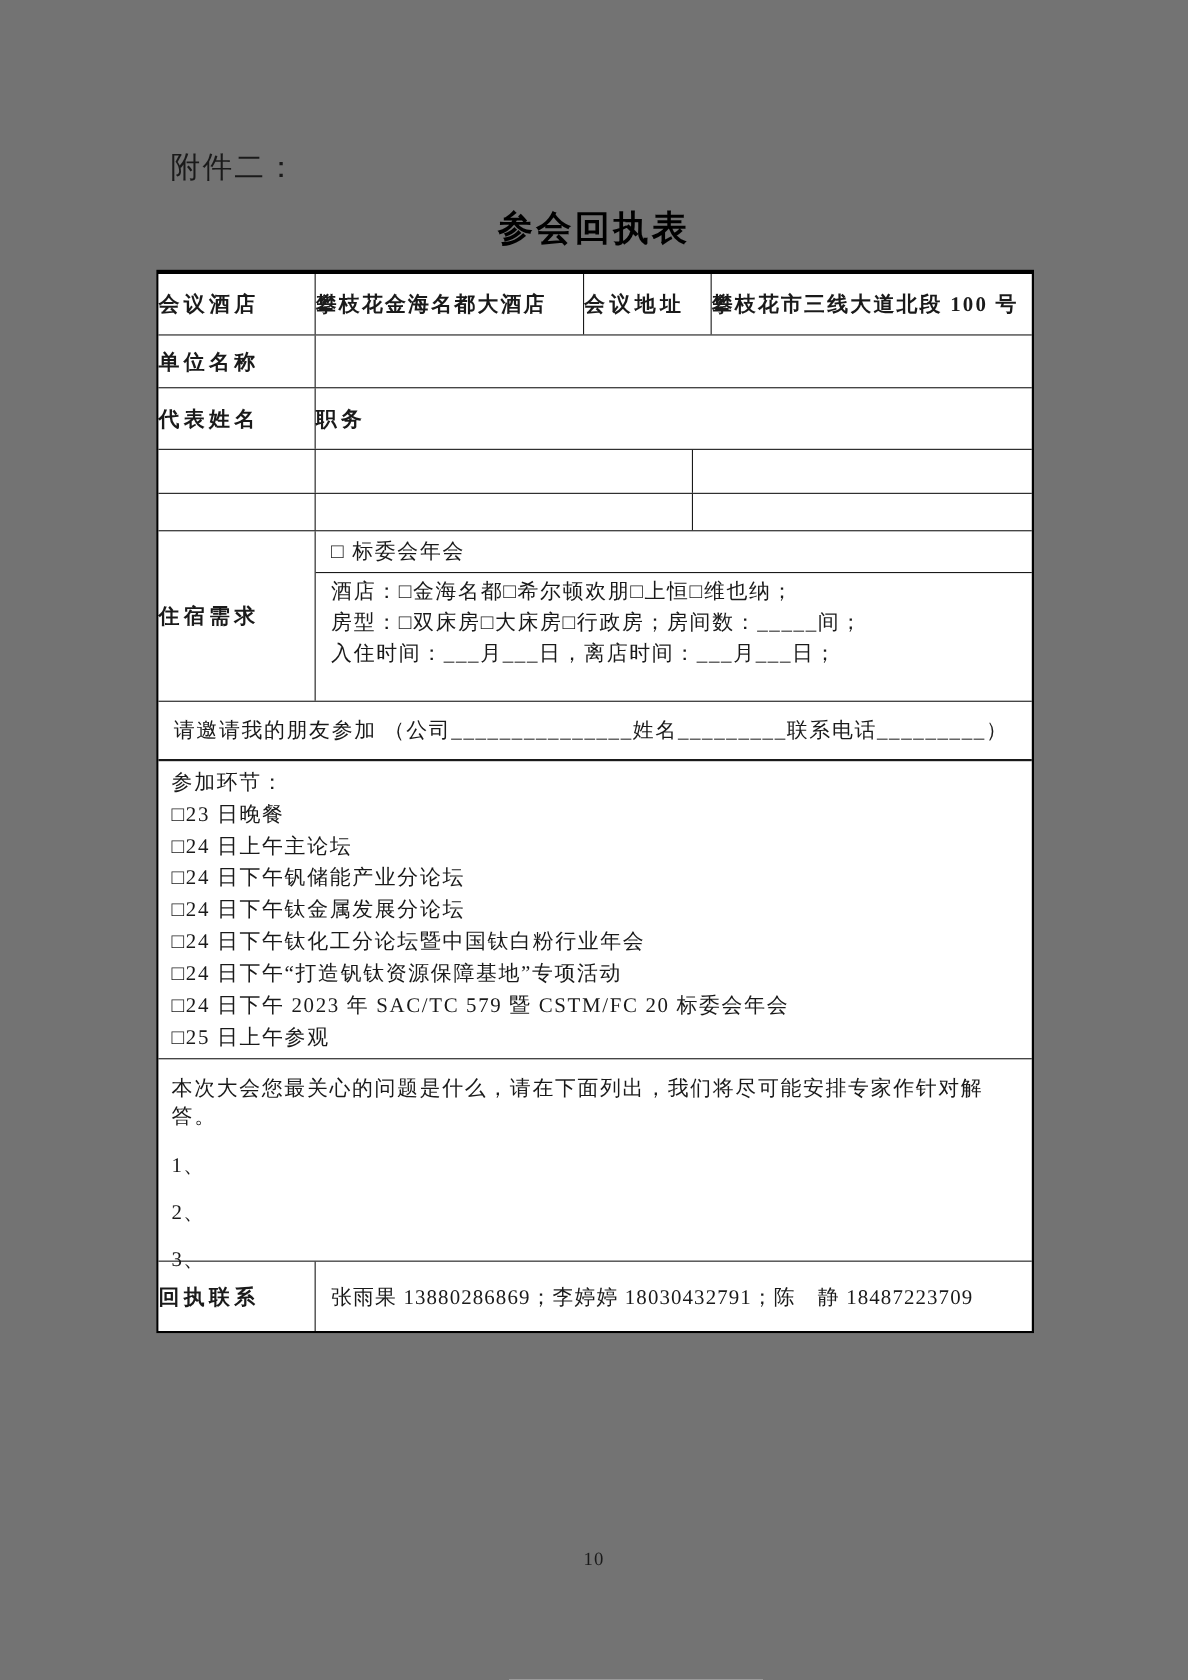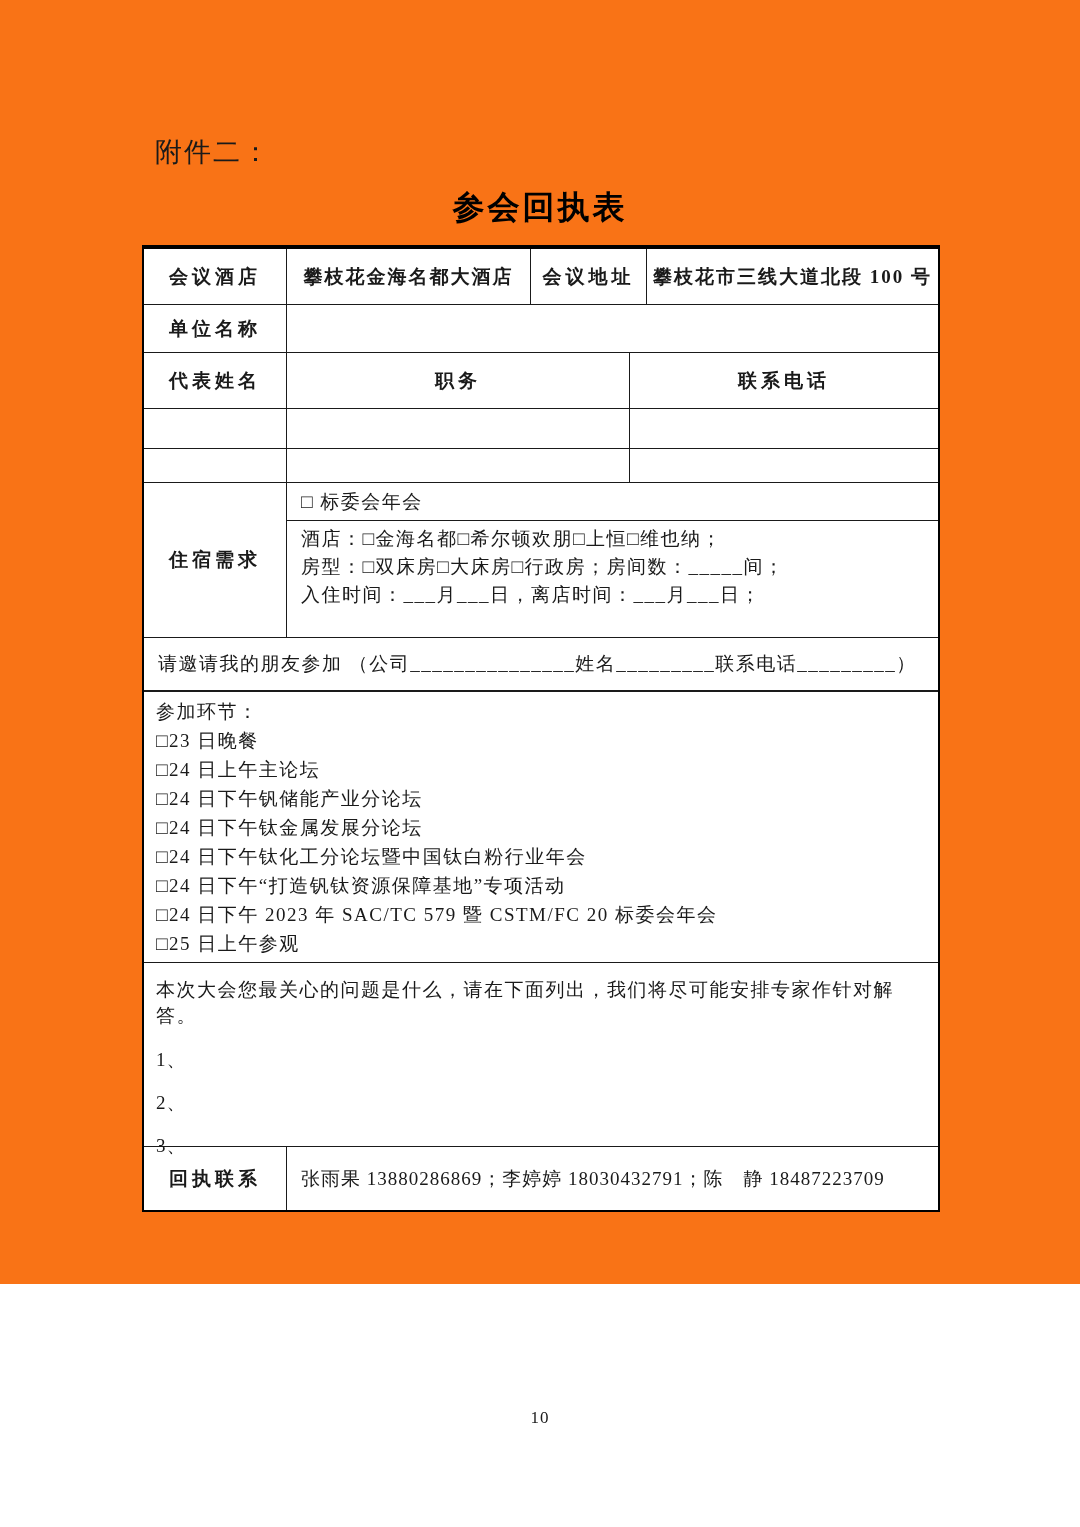--- a/index.html
+++ b/index.html
@@ -4,21 +4,21 @@
 <style>
   * { box-sizing: border-box; margin: 0; padding: 0; }
   html, body { background: #ffffff; }
   body {
     width: 1080px; height: 1527px;
     font-family: "Liberation Serif", "DejaVu Serif", serif;
     color: #1a1a1a;
     position: relative;
     overflow: hidden;
   }
-  .page { position: absolute; left: 0; top: 0; width: 1080px; height: 1284px; background: #f97316; }
+  .page { position: absolute; left: 0; top: 0; width: 1080px; height: 1527px; background: #737373; }
 
   .attachment-label {
     position: absolute; left: 155px; top: 134px;
     font-size: 27px; letter-spacing: 2px;
   }
   .doc-title {
     position: absolute; left: 0; top: 186px; width: 100%;
     text-align: center;
     font-size: 32px; font-weight: bold; letter-spacing: 3px;
     color: #000;
@@ -28,21 +28,21 @@
     position: absolute; left: 142px; top: 245px; width: 798px;
     border: 2px solid #000; border-top-width: 4px;
     background: #fff;
     font-size: 19px;
   }
   .t-row { display: flex; border-bottom: 1px solid #1a1a1a; align-items: stretch; }
   .t-row.thick { border-bottom-width: 2px; }
   .t-row:last-child { border-bottom: none; }
   .t-cell { border-right: 1px solid #1a1a1a; display: flex; align-items: center; }
   .t-cell:last-child { border-right: none; }
-  .t-cell.center { justify-content: center; }
+  .t-cell.center { justify-content: flex-start; }
   .t-cell.pad { padding-left: 14px; }
 
   .lbl { font-weight: bold; letter-spacing: 4px; }
   .val-bold { font-weight: bold; letter-spacing: 2px; }
   .body-txt { letter-spacing: 1.5px; }
 
   .w-label { flex: 0 0 143px; }
   .w-r1b { flex: 0 0 244px; }
   .w-r1c { flex: 0 0 116px; }
   .w-r3b { flex: 0 0 343px; }
@@ -111,23 +111,20 @@
       </div>
     </div>
 
     <div class="t-row h-r3">
       <div class="t-cell center w-label">
         <span class="lbl">代表姓名</span>
       </div>
       <div class="t-cell center w-r3b">
         <span class="lbl">职务</span>
       </div>
-      <div class="t-cell center w-rest">
-        <span class="lbl">联系电话</span>
-      </div>
     </div>
 
     <div class="t-row h-r4">
       <div class="t-cell w-label"></div>
       <div class="t-cell w-r3b"></div>
       <div class="t-cell w-rest"></div>
     </div>
     <div class="t-row h-r5">
       <div class="t-cell w-label"></div>
       <div class="t-cell w-r3b"></div>

